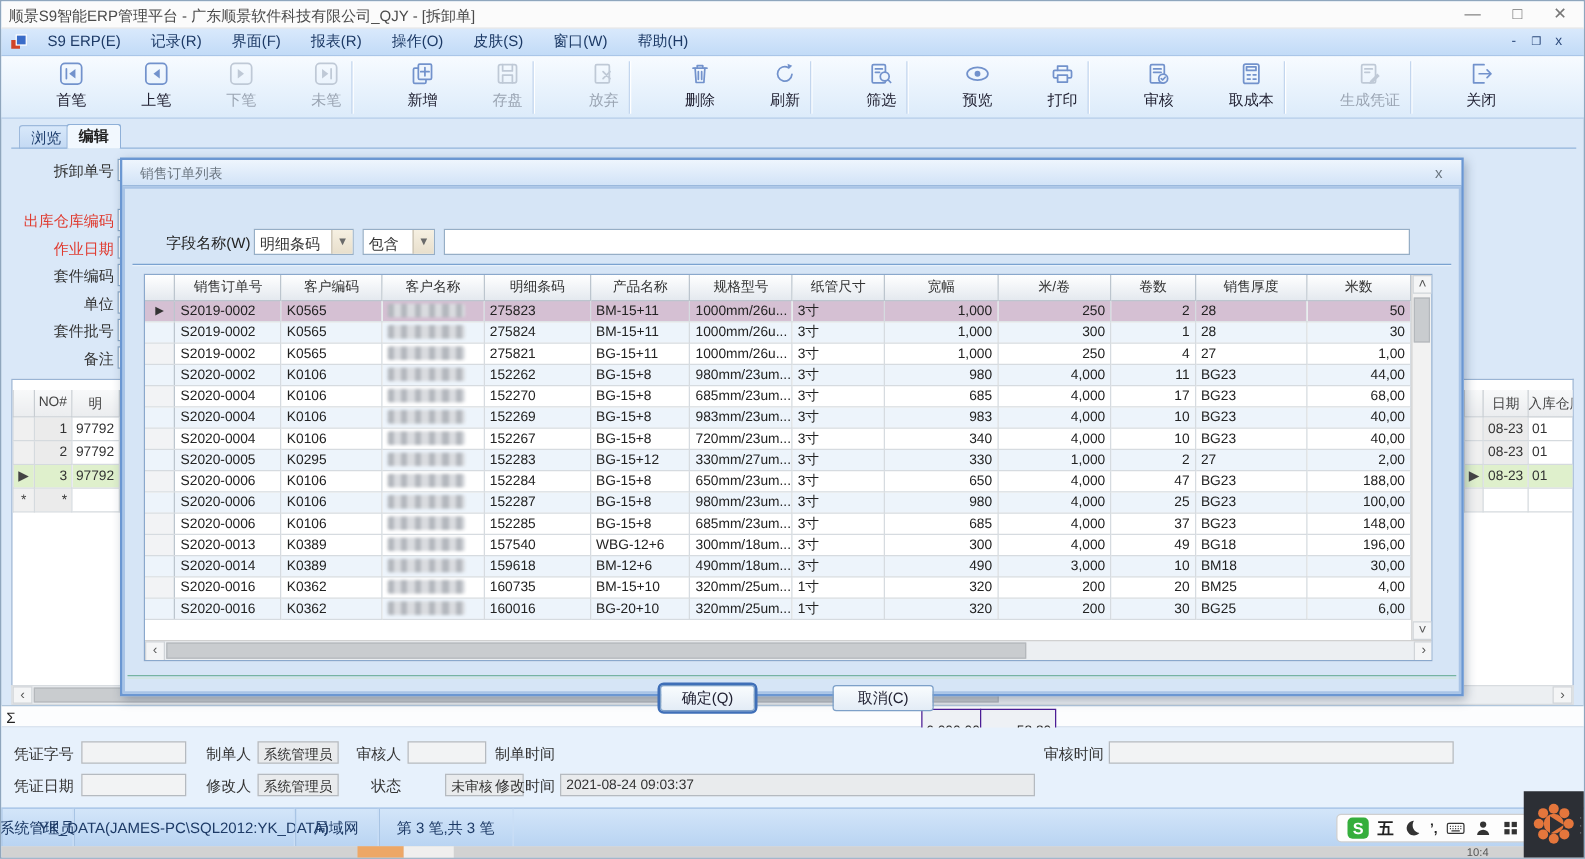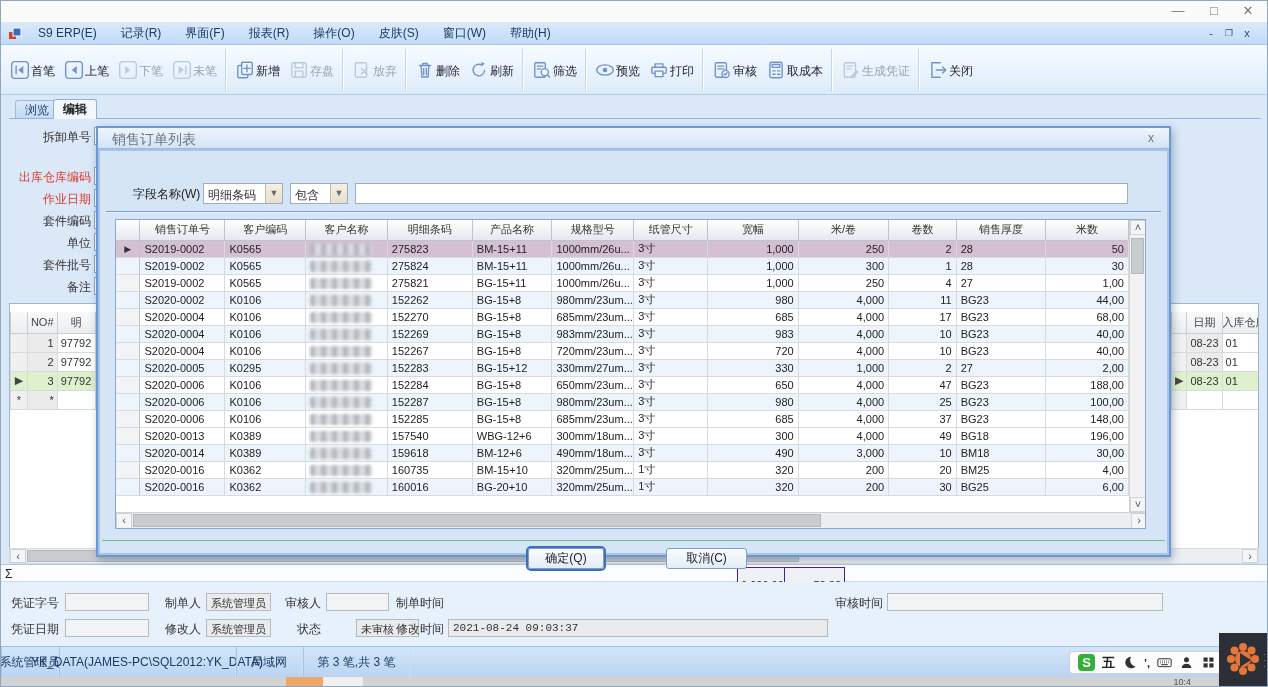--- a/index.html
+++ b/index.html
@@ -14,21 +14,21 @@
   .wctl { position:absolute; top:0; width:30px; height:22px; text-align:center; line-height:20px; color:#777; font-size:13px; }
 
   
   .menubar { left:0; top:22px; width:1268px; height:22px; background:linear-gradient(#d9e9fc,#c2dbf7); border-bottom:1px solid #aac6e8; display:flex; align-items:center; }
   .menubar .item { padding:0 12px; color:#1d3a66; line-height:21px; }
   .appicon16 { margin:0 4px 0 7px; width:14px; height:14px; }
   .mdictl { position:absolute; top:3px; width:16px; height:16px; text-align:center; line-height:15px; color:#2c4a7c; font-size:11px; }
 
   
   .toolbar { left:0; top:44px; width:1268px; height:50px; background:linear-gradient(#f7fbff,#dcebfa); border-bottom:1px solid #b6cde9; display:flex; align-items:center; padding-left:4px; }
-  .tbtn { min-width:32px; padding:1px 4px 0; height:46px; display:flex; flex-direction:row; align-items:center; justify-content:flex-start; color:#223; }
+  .tbtn { min-width:32px; padding:1px 4px 0; height:46px; display:flex; flex-direction:column; align-items:center; justify-content:flex-start; color:#223;margin-left:36px; }
   .tbtn .ic { width:22px; height:22px; color:#7292cc; display:flex; align-items:center; justify-content:center; }
   .tbtn .lb { font-size:12px; margin-top:2px; white-space:nowrap; }
   .tbtn.dis { color:#9aa4b2; }
   .tbtn.dis .ic { color:#bfc9d6; }
   .tsep { width:1px; height:42px; background:#c3d6ee; box-shadow:1px 0 0 #ffffff; margin:0 4px; }
   .ic svg { width:20px; height:20px; fill:none; stroke:currentColor; stroke-width:1.25; stroke-linecap:round; stroke-linejoin:round; }
   .ic svg .f { fill:currentColor; stroke:none; }
 
   
   .tabline { left:8px; top:117px; width:1252px; height:1px; background:#93b4da; }
@@ -59,21 +59,21 @@
   .sumbox { position:absolute; top:2px; height:16px; background:#eef1f5; border:1px solid #4c1d95; font-size:11px; text-align:right; padding:11px 3px; color:#222; }
   .footer { background:#e7f1fc; }
   .flab2 { position:absolute; font-size:12px; color:#333; white-space:nowrap; }
   .finp2 { position:absolute; height:18px; border:1px solid #b5bac0; font-size:11px; padding:2px 4px; color:#333; white-space:nowrap; overflow:hidden; }
   .finp2.filled { background:#e9ebed; }
   .finp2.empty { background:#f2f3f4; }
 
   
   .dialog { left:95px; top:125px; width:1075px; height:431px; border:2px solid #6b97d2; background:#d6e5f6; box-shadow:2px 3px 8px rgba(40,60,90,.35); z-index:30; }
   .dlg-title { position:absolute; left:0; top:0; width:100%; height:21px; background:linear-gradient(#eef5fd,#d2e3f7); border-bottom:1px solid #9ab8dc; }
-  .dlg-title .tt { position:absolute; left:14px; top:3px; color:#6b7680; font-size:14px; }
+  .dlg-title .tt { position:absolute; left:14px; top:3px; color:#6b7680; font-size:11px; }
   .dlg-close { position:absolute; right:10px; top:3px; width:16px; height:15px; color:#6b7680; font-size:12px; text-align:center; line-height:15px; }
   .dlg-body { position:absolute; left:0; top:21px; width:100%; height:calc(100% - 21px); box-shadow:inset 0 0 0 2px #a9c4e6; }
   .combo { position:absolute; height:21px; background:#fff; border:1px solid #96aec6; font-size:12px; }
   .combo .val { position:absolute; left:4px; top:3px; white-space:nowrap; }
   .combo .drop { position:absolute; right:0; top:0; width:17px; height:100%; background:linear-gradient(#f6f0e2,#e8dfcc); border-left:1px solid #c4baa6; color:#6a6a6a; text-align:center; line-height:18px; font-size:9px; }
   .sepline { position:absolute; height:1px; background:#7aa2d0; box-shadow:0 1px 0 #e8f1fb; }
 
   table.dlgtab { border-collapse:collapse; table-layout:fixed; font-size:11px; background:#fff; }
   table.dlgtab th { height:20px; background:linear-gradient(#ffffff,#e4e9ef); border:1px solid #bcc5ce; border-top:none; font-weight:normal; color:#333; overflow:hidden; white-space:nowrap; padding:0 2px; }
   table.dlgtab th:first-child { border-left:none; }
@@ -104,20 +104,21 @@
   .appbox { left:1218px; top:632px; width:50px; height:55px; background:#2c2f35; z-index:40; }
   .appbox svg { position:absolute; left:6px; top:8px; width:36px; height:36px; }
   .appbox .dots { position:absolute; right:3px; top:18px; color:#787c82; font-size:9px; line-height:6px; }
 </style>
 </head>
 <body>
 
 <div id="app">
 
   <div class="abs titlebar">
+    <span class="t">顺景S9智能ERP管理平台 - 广东顺景软件科技有限公司_QJY - [拆卸单]</span>
     <span class="wctl" style="right:76px;">—</span>
     <span class="wctl" style="right:40px;">□</span>
     <span class="wctl" style="right:6px;">✕</span>
   </div>
 
   <div class="abs menubar">
     <svg class="appicon16" viewBox="0 0 14 14">
         <rect x="1" y="5" width="7" height="7" fill="#d04428"></rect>
         <rect x="5" y="1" width="8" height="8" fill="#3a6cc8" stroke="#fff" stroke-width="1"></rect>
       </svg>
@@ -436,21 +437,21 @@
       <span class="flab2" style="right: 825px; top: 13px;">制单时间</span>
       <span class="flab2" style="right: 386px; top: 13px;">审核时间</span>
       <div class="finp2 empty" style="left: 886px; top: 11px; width: 276px;"></div>
       <span class="flab2" style="right: 1210px; top: 39px;">凭证日期</span>
       <div class="finp2 empty" style="left: 64px; top: 37px; width: 84px;"></div>
       <span class="flab2" style="right: 1068px; top: 39px;">修改人</span>
       <div class="finp2 filled" style="left: 205px; top: 37px; width: 65px;">系统管理员</div>
       <span class="flab2" style="right: 948px; top: 39px;">状态</span>
       <div class="finp2 filled" style="left: 325px; top: 37px; width: 63px; margin-left: 30px;">未审核</div>
       <span class="flab2" style="right: 825px; top: 39px;">修改时间</span>
-      <div class="finp2 filled" style="left: 447px; top: 37px; width: 380px; font-family: Liberation Mono, monospace;">2021-08-24 09:03:37</div>
+      <div class="finp2 filled" style="left: 447px; top: 37px; width: 380px;">2021-08-24 09:03:37</div>
     </div>
 
   <div class="abs statusbar">
     <div class="scell" style="left:0; width:58px;">系统管理员</div>
     <div class="scell" style="left:58px; width:177px;">YK_DATA(JAMES-PC\SQL2012:YK_DATA)</div>
     <div class="scell" style="left:235px; width:67px;">局域网</div>
     <div class="scell" style="left:302px; width:108px;">第 3 笔,共 3 笔</div>
     <div class="imebar" style="left:1068px; top:4px;">
       <span class="sogou">S</span>
       <span class="tx">五</span>
@@ -645,21 +646,21 @@
               </tr>
               <tr>
                 <td class="ind"></td>
                 <td>S2020-0004</td>
                 <td>K0106</td>
                 <td><span class="blurname"></span></td>
                 <td>152267</td>
                 <td>BG-15+8</td>
                 <td>720mm/23um...</td>
                 <td>3寸</td>
-                <td class="r">720</td>
+                <td class="r">340</td>
                 <td class="r">4,000</td>
                 <td class="r">10</td>
                 <td>BG23</td>
                 <td class="r">40,00</td>
               </tr>
               <tr class="alt">
                 <td class="ind"></td>
                 <td>S2020-0005</td>
                 <td>K0295</td>
                 <td><span class="blurname"></span></td>

